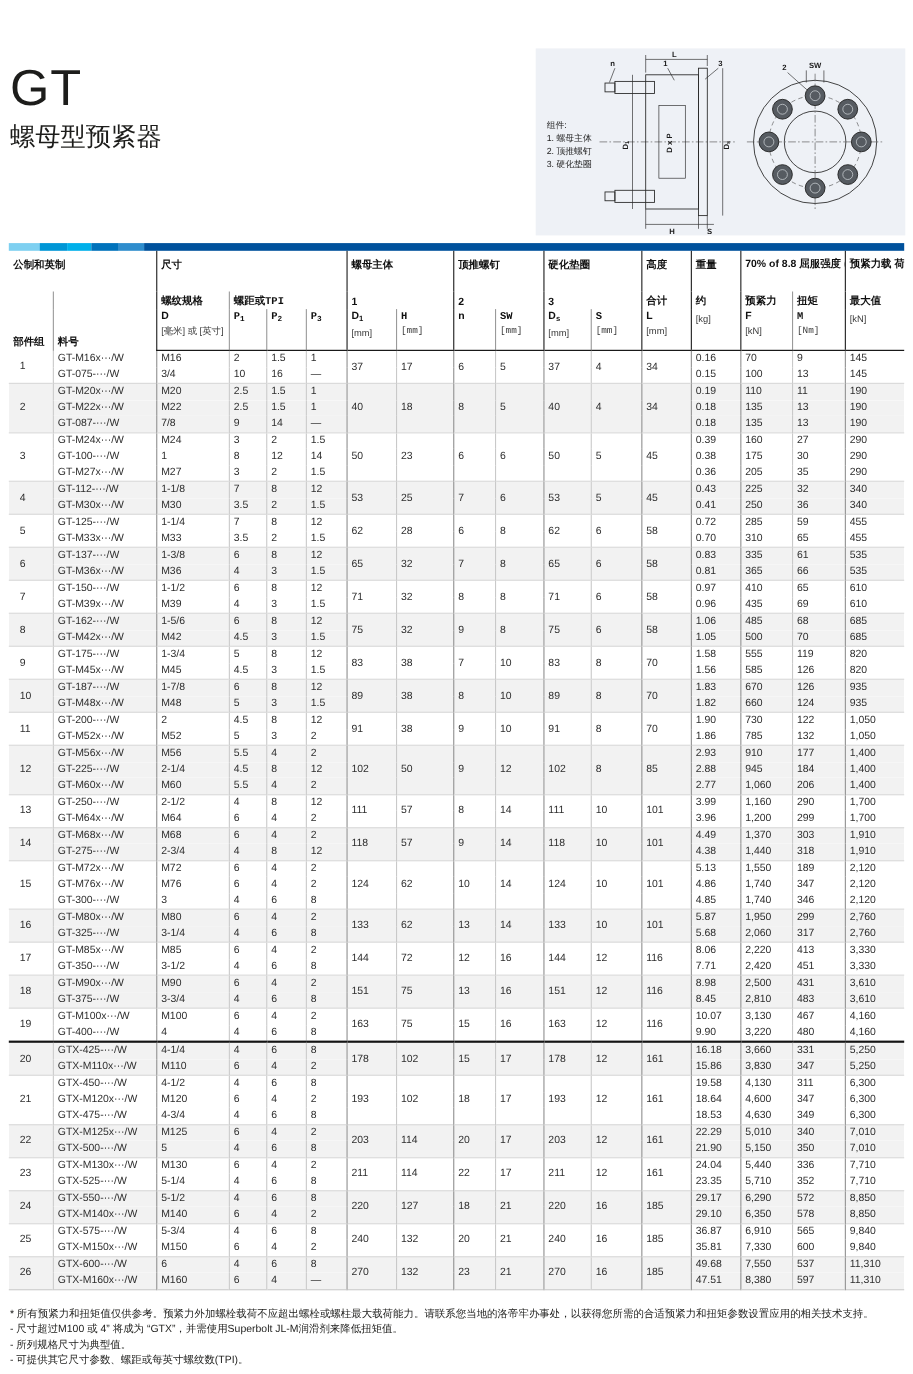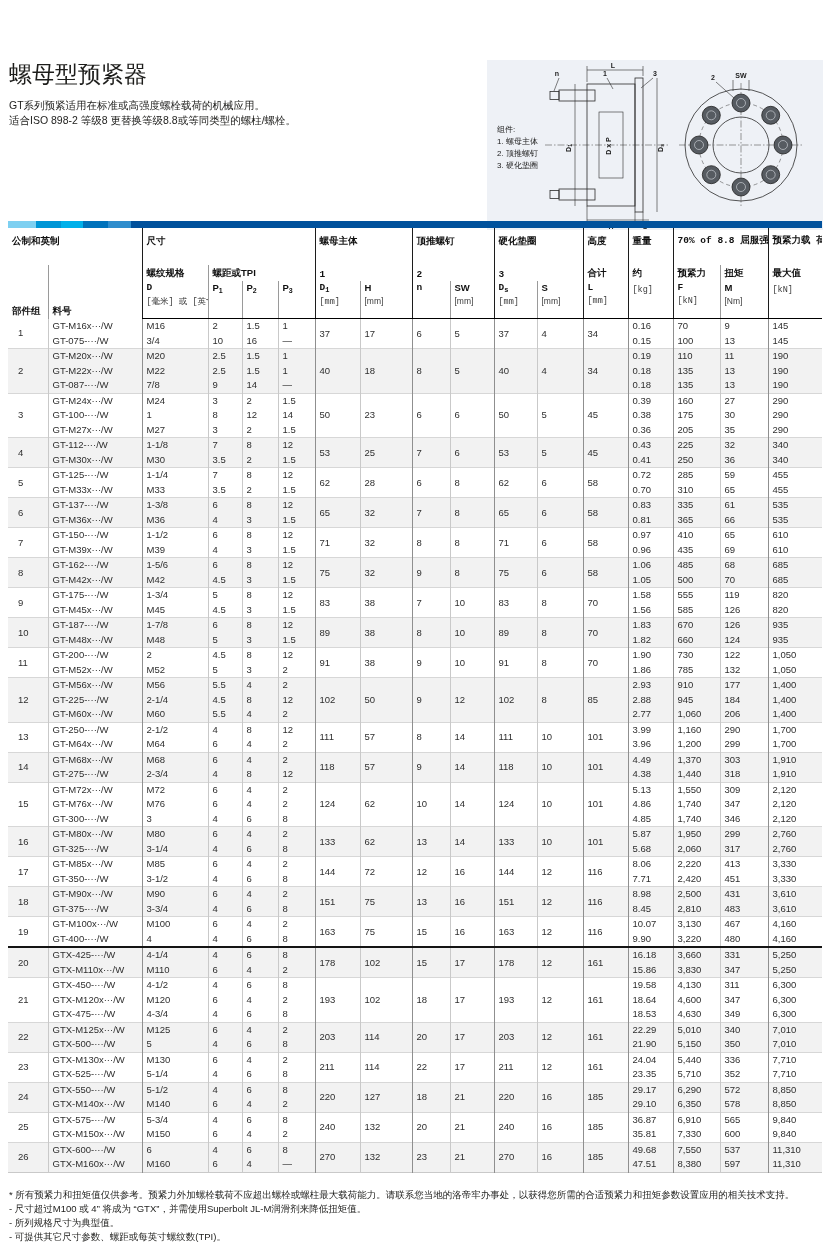--- a/index.html
+++ b/index.html
@@ -2,41 +2,41 @@
 <html style="--shade: #f2f2f2; --panel: #eef1f6;"><head>
 <meta charset="utf-8">
 <style>
   html,body{margin:0;padding:0;}
   body{width:830px;height:1249px;background:#fff;font-family:"Liberation Sans",sans-serif;position:relative;overflow:hidden;}
   .title-block{position:absolute;left:9px;top:54px;}
   .gt-title{font-size:46px;line-height:50px;color:#1d1d1b;letter-spacing:1px;font-weight:400;}
   .gt-sub{font-size:23px;line-height:29px;color:#1d1d1b;margin-top:6px;}
   .gt-desc{margin-top:9px;font-size:10.5px;line-height:14.5px;color:#1d1d1b;}
 
-  .panel{position:absolute;left:487px;top:60px;width:336px;height:170px;background:var(--panel,#eef1f6);}
+  .panel{position:absolute;left:487px;top:44px;width:336px;height:170px;background:var(--panel,#eef1f6);}
   .parts-list{position:absolute;left:10px;top:64px;font-size:8px;line-height:12px;color:#222;}
   .panel svg{position:absolute;left:0;top:0;}
   .dline{stroke:#2b2b2b;stroke-width:0.8;fill:none;}
   .thin{stroke:#2b2b2b;stroke-width:0.6;fill:none;}
   .cline{stroke:#555;stroke-width:0.6;fill:none;stroke-dasharray:7 2 1.5 2;}
   .dashc{stroke:#555;stroke-width:0.6;fill:none;stroke-dasharray:4 3;}
   .dwg-small{font-size:7px;font-weight:bold;fill:#1a1a1a;}
 
   .accent-bar{position:absolute;left:8px;top:221px;width:814px;height:7px;display:flex;}
   .accent-bar>div{height:100%;}
   .accent-bar .fill{flex:1;}
 
   table.spec{position:absolute;left:8px;top:228px;width:814px;border-collapse:collapse;table-layout:fixed;}
   .spec th,.spec td{font-size:9.5px;color:#2e2e2e;padding:0 2px 0 4px;text-align:left;overflow:hidden;white-space:nowrap;}
   .spec td{height:14.5px;line-height:12px;}
   .spec thead th{color:#101010;font-weight:bold;}
   .ml{border-left:1px solid #c9c9c9;}
   .md{border-left:1px solid #8f8f8f;}
-  .spec thead .ml{border-left-color:#9a9a9a;}
-  .spec thead .md{border-left-color:#1c1c1c;font-family:Liberation Mono, monospace;}
+  .spec thead .ml{border-left-color:#9a9a9a;font-family:Liberation Mono, monospace;}
+  .spec thead .md{border-left-color:#1c1c1c;}
   tr.r1 th{vertical-align:top;padding-top:7px;height:30px;}
   tr.r2 th{vertical-align:bottom;height:15px;padding-bottom:1px;}
   tr.r3 th{vertical-align:top;height:36px;padding-top:1px;border-bottom:1px solid #000;}
   .hb{vertical-align:bottom;padding-bottom:15px;}
   .unit{font-weight:normal;font-size:8.5px;color:#3a3a3a;margin-top:3px;}
   .sb{font-size:7px;vertical-align:-2px;}
   .center{text-align:center;}
   .pre{white-space:pre-line;line-height:11.5px;}
   tbody tr.shade td{background:var(--shade,#f2f2f2);}
   tbody tr.gsep td{border-top:1px solid #d7d7d7;}
@@ -44,26 +44,23 @@
   tbody{border-bottom:1px solid #c9c9c9;}
   td.c-no{padding-left:10px;}
 
   .notes{position:absolute;left:9px;top:1188px;width:816px;font-size:9.5px;line-height:14px;color:#1d1d1b;}
   .notes div{white-space:nowrap;overflow:hidden;}
 </style>
 </head>
 <body>
 
 <div class="title-block">
+  <div class="gt-title">GT</div>
   <div class="gt-sub">
     <div>螺母型预紧器</div>
-  </div>
-  <div class="gt-desc">
-    <div>GT系列预紧适用在标准或高强度螺栓载荷的机械应用。</div>
-    <div>适合ISO 898-2 等级8 更替换等级8.8或等同类型的螺柱/螺栓。</div>
   </div>
 </div>
 
 <div class="panel">
   <div class="parts-list">
     <div>组件:</div>
     <div>1.  螺母主体</div>
     <div>2.  顶推螺钉</div>
     <div>3.  硬化垫圈</div>
   </div>
@@ -712,21 +709,21 @@
         <td class="ml">2</td>
         <td class="md" rowspan="3">124</td>
         <td class="ml" rowspan="3">62</td>
         <td class="md" rowspan="3">10</td>
         <td class="ml" rowspan="3">14</td>
         <td class="md" rowspan="3">124</td>
         <td class="ml" rowspan="3">10</td>
         <td class="md" rowspan="3">101</td>
         <td class="md">5.13</td>
         <td class="md">1,550</td>
-        <td class="ml">309</td>
+        <td class="ml">189</td>
         <td class="md">2,120</td>
       </tr>
       <tr>
         <td class="ml c-pn">GT-M76x···/W</td>
         <td class="md">M76</td>
         <td class="ml">6</td>
         <td class="ml">4</td>
         <td class="ml">2</td>
         <td class="md">4.86</td>
         <td class="md">1,740</td>

